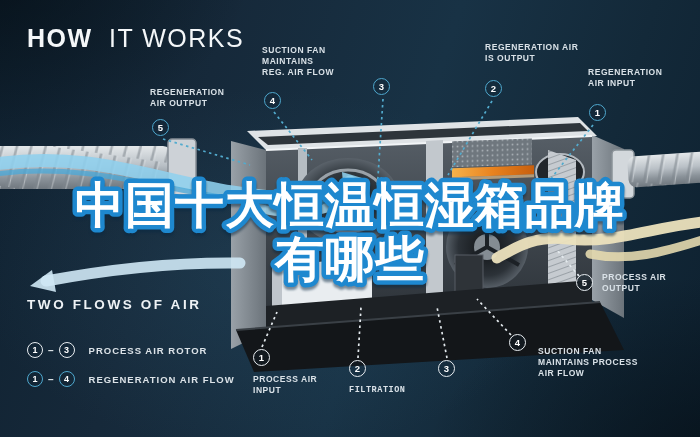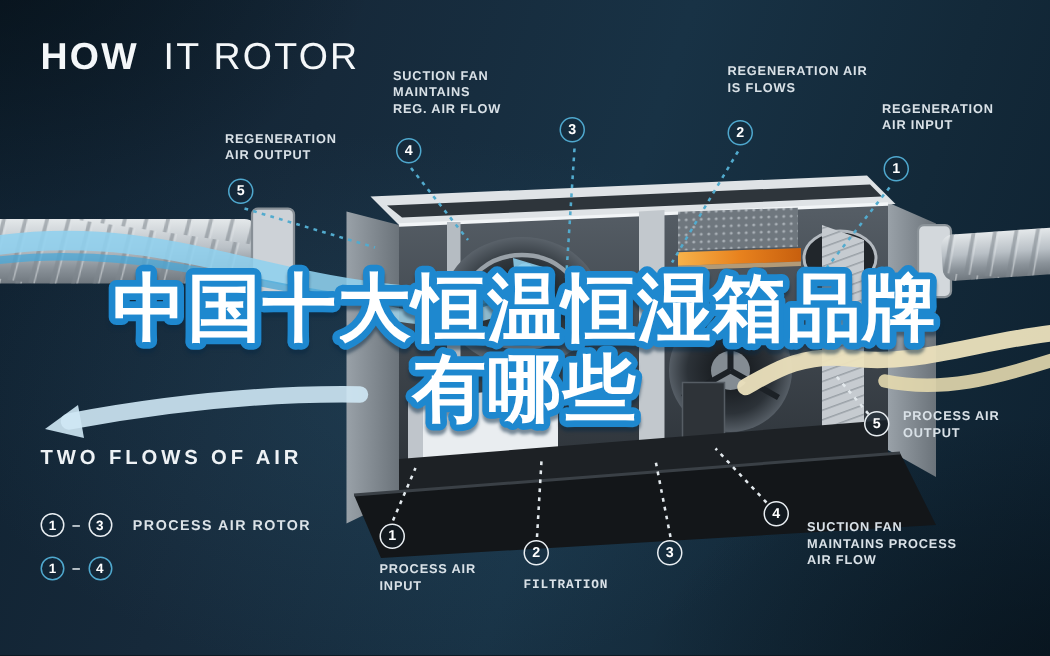--- a/index.html
+++ b/index.html
@@ -158,31 +158,31 @@
 
   <svg id="overlay-text" class="abs" width="700" height="437" viewBox="0 0 700 437">
     <g font-family="'DejaVu Sans',sans-serif" font-weight="bold" text-anchor="middle" fill="#FFFFFF" stroke="#1E88CF" stroke-linejoin="round" paint-order="stroke" style="filter:drop-shadow(0 3px 1px rgba(8,40,66,.5));">
       <text x="350" y="222" font-size="49" stroke-width="9" letter-spacing="1">中国十大恒温恒湿箱品牌</text>
       <text x="350" y="276" font-size="49" stroke-width="9" letter-spacing="1">有哪些</text>
     </g>
   </svg>
 
   <div id="title" class="abs">
     <span class="b">HOW</span>
-    <span class="l">IT ROTOR</span>
+    <span class="l">IT WORKS</span>
   </div>
 
   <div class="abs callout-label" style="left:588px;top:67px;">REGENERATION
 AIR INPUT</div>
   <div class="abs num-circle regen" style="left:589px;top:104px;">
       <span>1</span>
     </div>
 
   <div class="abs callout-label" style="left:485px;top:42px;">REGENERATION AIR
-IS FLOWS</div>
+IS OUTPUT</div>
   <div class="abs num-circle regen" style="left:485px;top:80px;">
       <span>2</span>
     </div>
 
   <div class="abs num-circle regen" style="left:373px;top:78px;">
       <span>3</span>
     </div>
 
   <div class="abs callout-label" style="left:262px;top:45px;">SUCTION FAN
 MAINTAINS
@@ -238,16 +238,17 @@
       <span class="lab">PROCESS AIR ROTOR</span>
     </div>
     <div class="legend-row">
       <span class="num-circle regen">
           <span>1</span>
         </span>
       <span class="dash">–</span>
       <span class="num-circle regen">
           <span>4</span>
         </span>
+      <span class="lab">REGENERATION AIR FLOW</span>
     </div>
   </div>
 
 </div>
 
 </body></html>

